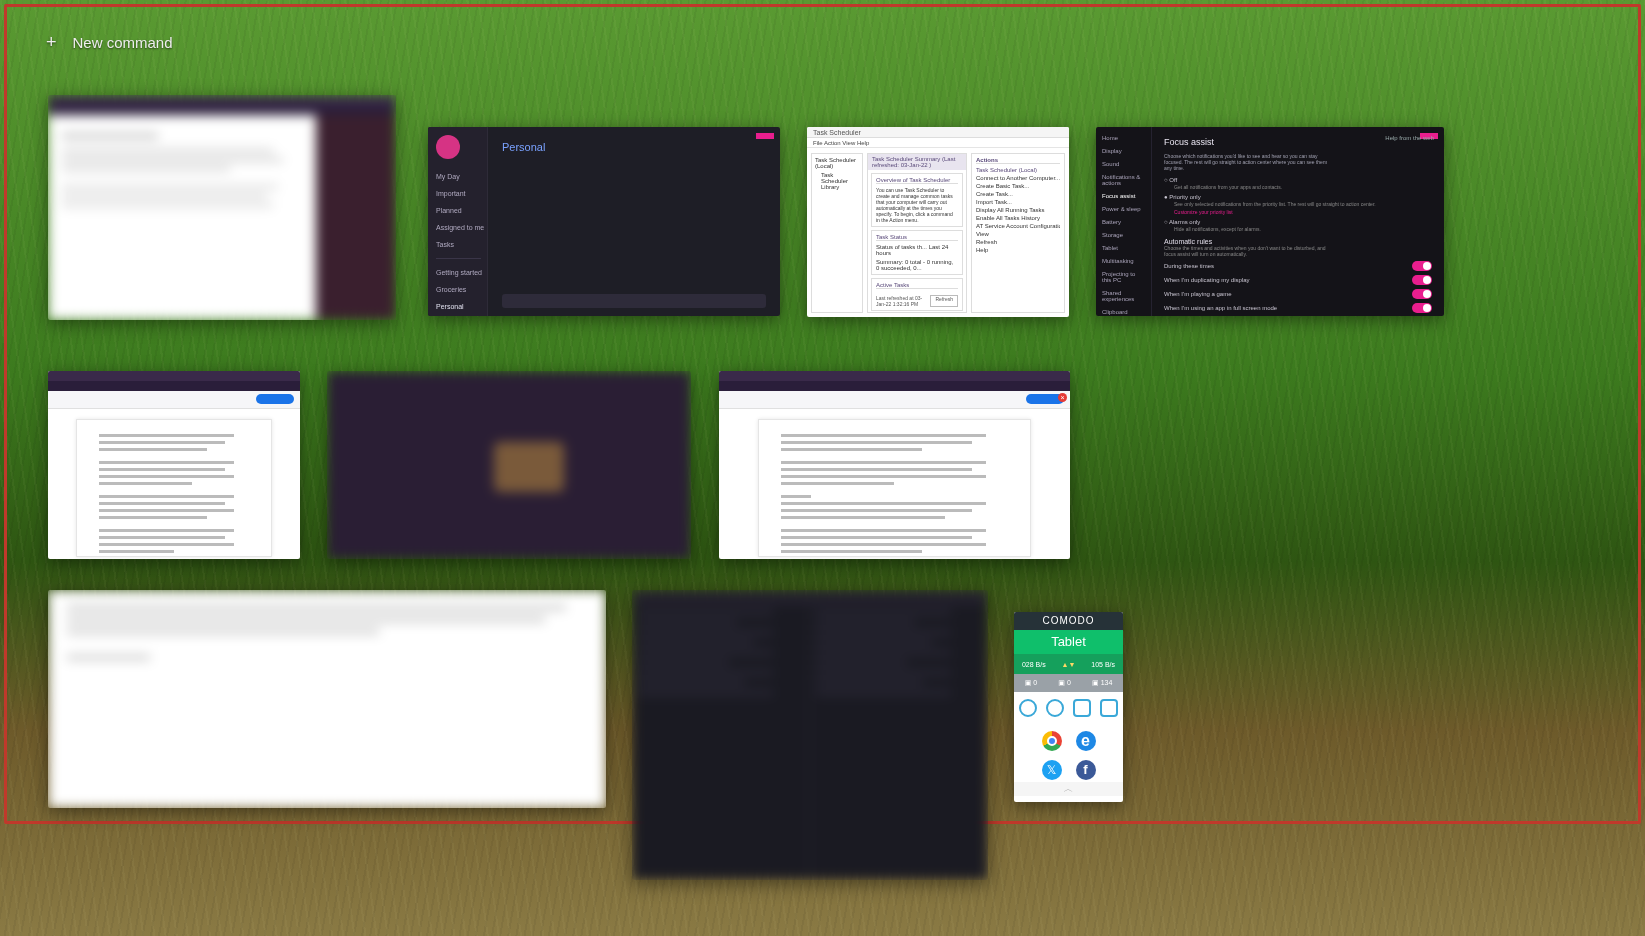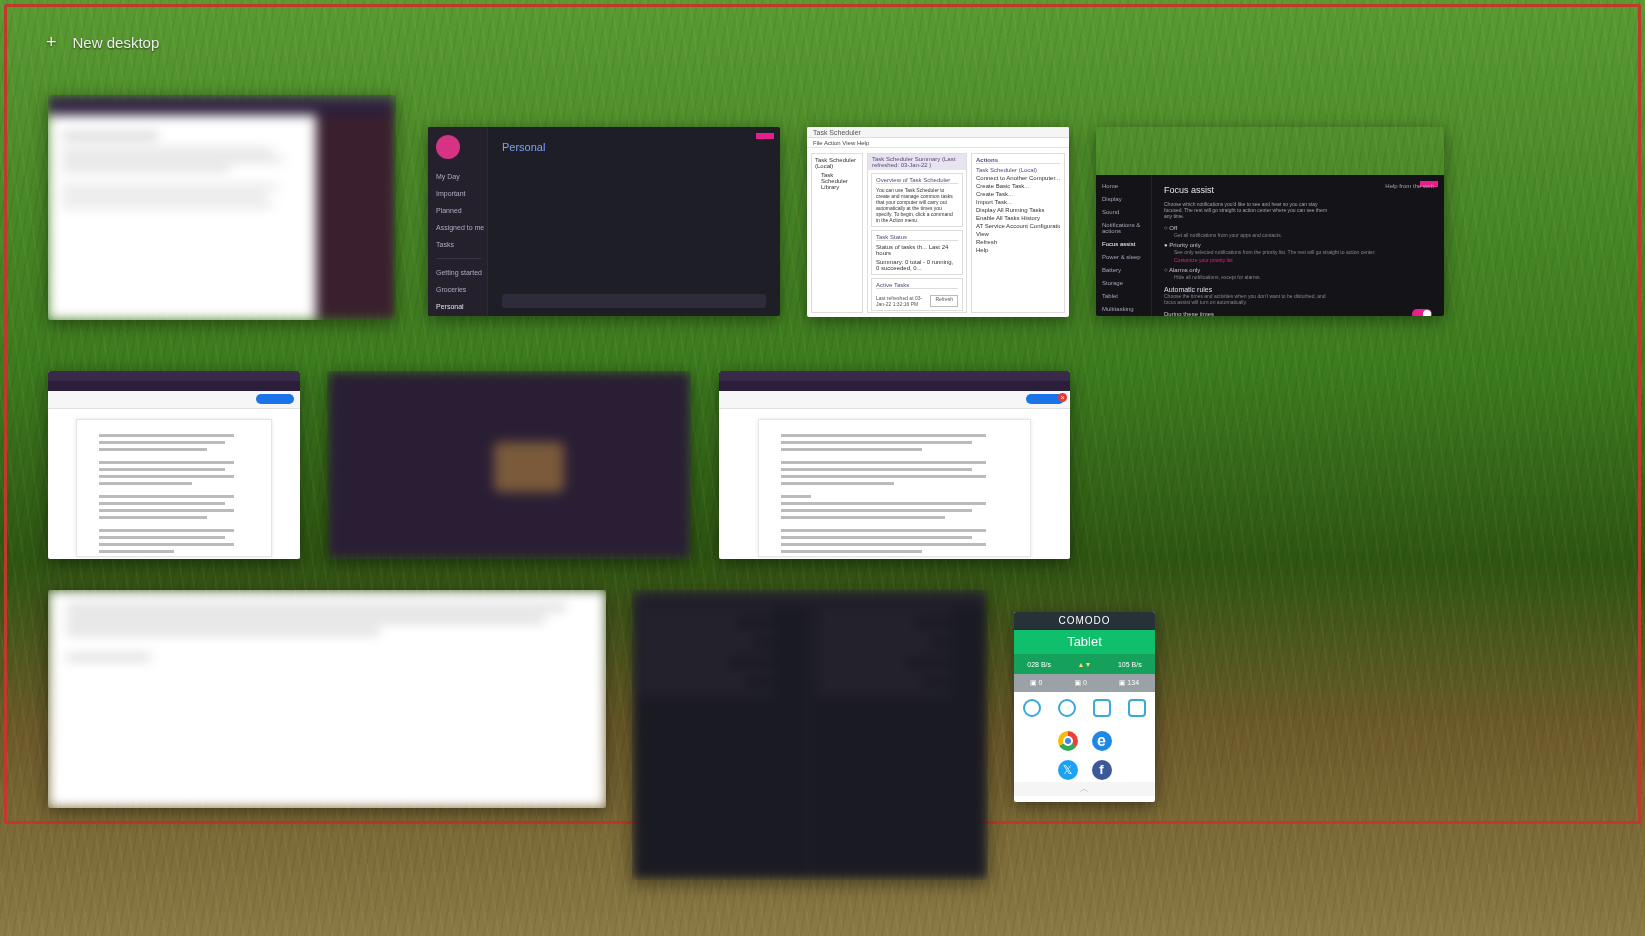--- a/index.html
+++ b/index.html
@@ -48,21 +48,21 @@
 .ts-menu{position:absolute;left:0;top:11px;right:0;height:10px;padding:2px 6px;color:#444;font-size:6px;border-bottom:1px solid #e5e5e5;}
 .ts-nav{position:absolute;left:4px;top:26px;width:52px;bottom:4px;border:1px solid #ddd;padding:3px;font-size:6px;color:#333;}
 .ts-center{position:absolute;left:60px;right:102px;top:26px;bottom:4px;border:1px solid #ddd;}
 .ts-c-title{background:#e8e4ef;color:#5a4a7a;padding:2px 4px;font-size:6px;}
 .ts-c-sec{border:1px solid #ddd;margin:3px;padding:3px 4px;font-size:6px;color:#333;}
 .ts-c-sec .hdr{color:#5a4a7a;border-bottom:1px solid #ddd;margin-bottom:3px;}
 .ts-right{position:absolute;right:4px;top:26px;width:94px;bottom:4px;border:1px solid #ddd;padding:3px 4px;font-size:6px;color:#333;}
 .ts-right .hdr{color:#5a4a7a;border-bottom:1px solid #ddd;margin-bottom:3px;font-weight:bold;}
 .ts-right div{white-space:nowrap;overflow:hidden;margin-bottom:2px;}
 
-.set-body{background:#141318;color:#c8c4d0;font-size:6px;margin-top:48px;}
+.set-body{background:#141318;color:#c8c4d0;font-size:6px;}
 .set-side{position:absolute;left:0;top:0;width:56px;bottom:0;border-right:1px solid #252230;padding:8px 6px;}
 .set-side div{margin-bottom:7px;color:#a8a2b8;}
 .set-main{position:absolute;left:56px;right:0;top:0;bottom:0;padding:10px 12px;}
 .set-head{font-size:9px;color:#e8e4f0;margin-bottom:6px;}
 .set-row{display:flex;justify-content:space-between;align-items:center;margin:4px 0;font-size:6px;}
 .toggle{width:20px;height:10px;border-radius:5px;background:#e91e8e;position:relative;}
 .toggle::after{content:"";position:absolute;right:1px;top:1px;width:8px;height:8px;border-radius:50%;background:#fff;}
 .set-tr{position:absolute;right:6px;top:6px;width:18px;height:6px;background:#e91e8e;}
 
 .gdoc-body{background:#fff;}
@@ -104,21 +104,21 @@
 .note-body .line{height:5px;background:#c8c8c8;margin-bottom:7px;}
 </style>
 </head>
 <body>
 
 <div class="bamboo-bg"></div>
 <div class="selection-border"></div>
 
 <div class="new-desktop">
   <span class="plus-icon">+</span>
-  <span>New desktop</span>
+  <span>New command</span>
 </div>
 
 <div class="tv-container">
 
   <div class="thumb" style="left:48px;top:95px;width:348px;height:225px;">
 
     <div class="thumb-body blur" style="background:#fff;">
       <div style="height:10px;background:#3a2a4a;"></div>
       <div style="height:10px;background:#2a1e3a;"></div>
       <div style="display:flex;height:calc(100% - 20px);">
@@ -367,21 +367,21 @@
             <div class="row"></div>
             <div class="row" style="width:55%"></div>
             <div class="row"></div>
             <div class="row" style="width:65%"></div>
             <div class="row"></div>
           </div>
       </div>
     </div>
   </div>
 
-  <div class="thumb" style="left:1014px;top:612px;width:141px;height:190px;">
+  <div class="thumb" style="left:1014px;top:612px;width:109px;height:190px;">
 
     <div class="thumb-body com-body">
       <div class="com-top">COMODO</div>
       <div class="com-sec">Tablet</div>
       <div class="com-stats">
         <span>028 B/s</span>
         <span style="color:#ffd966;">▲▼</span>
         <span>105 B/s</span>
       </div>
       <div class="com-grey">

